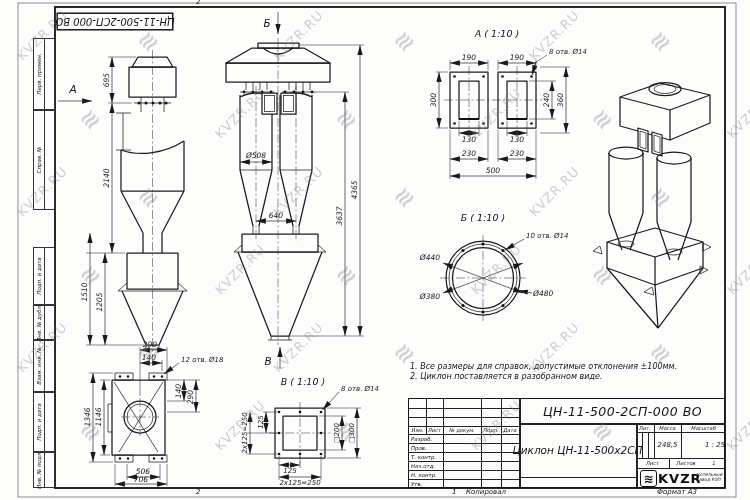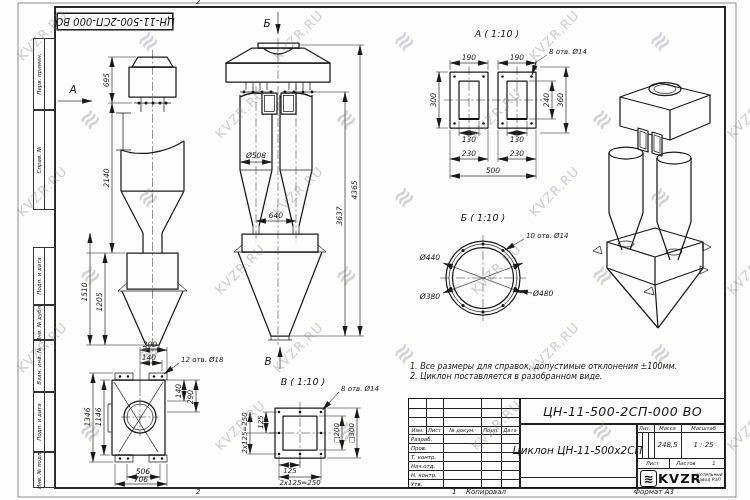--- a/index.html
+++ b/index.html
@@ -342,21 +342,21 @@
 </div>
 <div class="overlay lbox" style="top:452px;height:36px;">
   <div class="ldiv"></div>
   <span class="lrot">Инв. № подл.</span>
 </div>
 
 <span class="edge-txt" style="left:196px;top:-2px;">2</span>
 <span class="edge-txt" style="left:196px;top:488px;">2</span>
 <span class="edge-txt" style="left:452px;top:488px;">1</span>
 <span class="edge-txt" style="left:466px;top:488px;">Копировал</span>
-<span class="edge-txt" style="left:634px;top:488px;">Формат А3</span>
+<span class="edge-txt" style="left:657px;top:488px;">Формат А3</span>
 
 <div class="overlay notes">
   <div>1. Все размеры для справок, допустимые отклонения ±100мм.</div>
   <div>2. Циклон поставляется в разобранном виде.</div>
 </div>
 
 <div class="overlay tb">
 
   <div class="vl" style="left:17px;top:0;height:35px;"></div>
   <div class="vl" style="left:34px;top:0;bottom:0;"></div>
@@ -396,21 +396,21 @@
   <span class="rowlab" style="top:63.5px;">Нач.отд.</span>
   <span class="rowlab" style="top:72.5px;">Н. контр.</span>
   <span class="rowlab" style="top:81.5px;">Утв.</span>
 
   <span class="cell docnum" style="left:110px;top:0;width:207px;height:24px;">ЦН-11-500-2СП-000 ВО</span>
   <span class="cell prodname" style="left:110px;top:24px;width:117px;height:54px;">Циклон ЦН-11-500х2СП</span>
   <span class="cell lab" style="left:227px;top:24px;width:18px;height:9px;">Лит.</span>
   <span class="cell lab" style="left:245px;top:24px;width:27px;height:9px;">Масса</span>
   <span class="cell lab" style="left:272px;top:24px;width:45px;height:9px;">Масштаб</span>
   <span class="cell val" style="left:245px;top:33px;width:27px;height:26px;">248,5</span>
-  <span class="cell val" style="left:272px;top:33px;width:45px;height:26px;">1 : 25</span>
+  <span class="cell val" style="left:272px;top:33px;width:68px;height:26px;">1 : 25</span>
   <span class="cell lab" style="left:227px;top:59px;width:33px;height:10px;">Лист</span>
   <span class="cell lab" style="left:262px;top:59px;width:30px;height:10px;">Листов</span>
   <span class="cell lab" style="left:298px;top:59px;width:14px;height:10px;">1</span>
 
   <div style="position:absolute;left:227px;top:69px;width:90px;height:21px;">
     <span class="logo-glyph">≋</span>
     <span class="logo-kvzr">KVZR</span>
     <span class="logo-cap">
       <span>Котельный</span><br>
       <span>завод РЭП</span>

